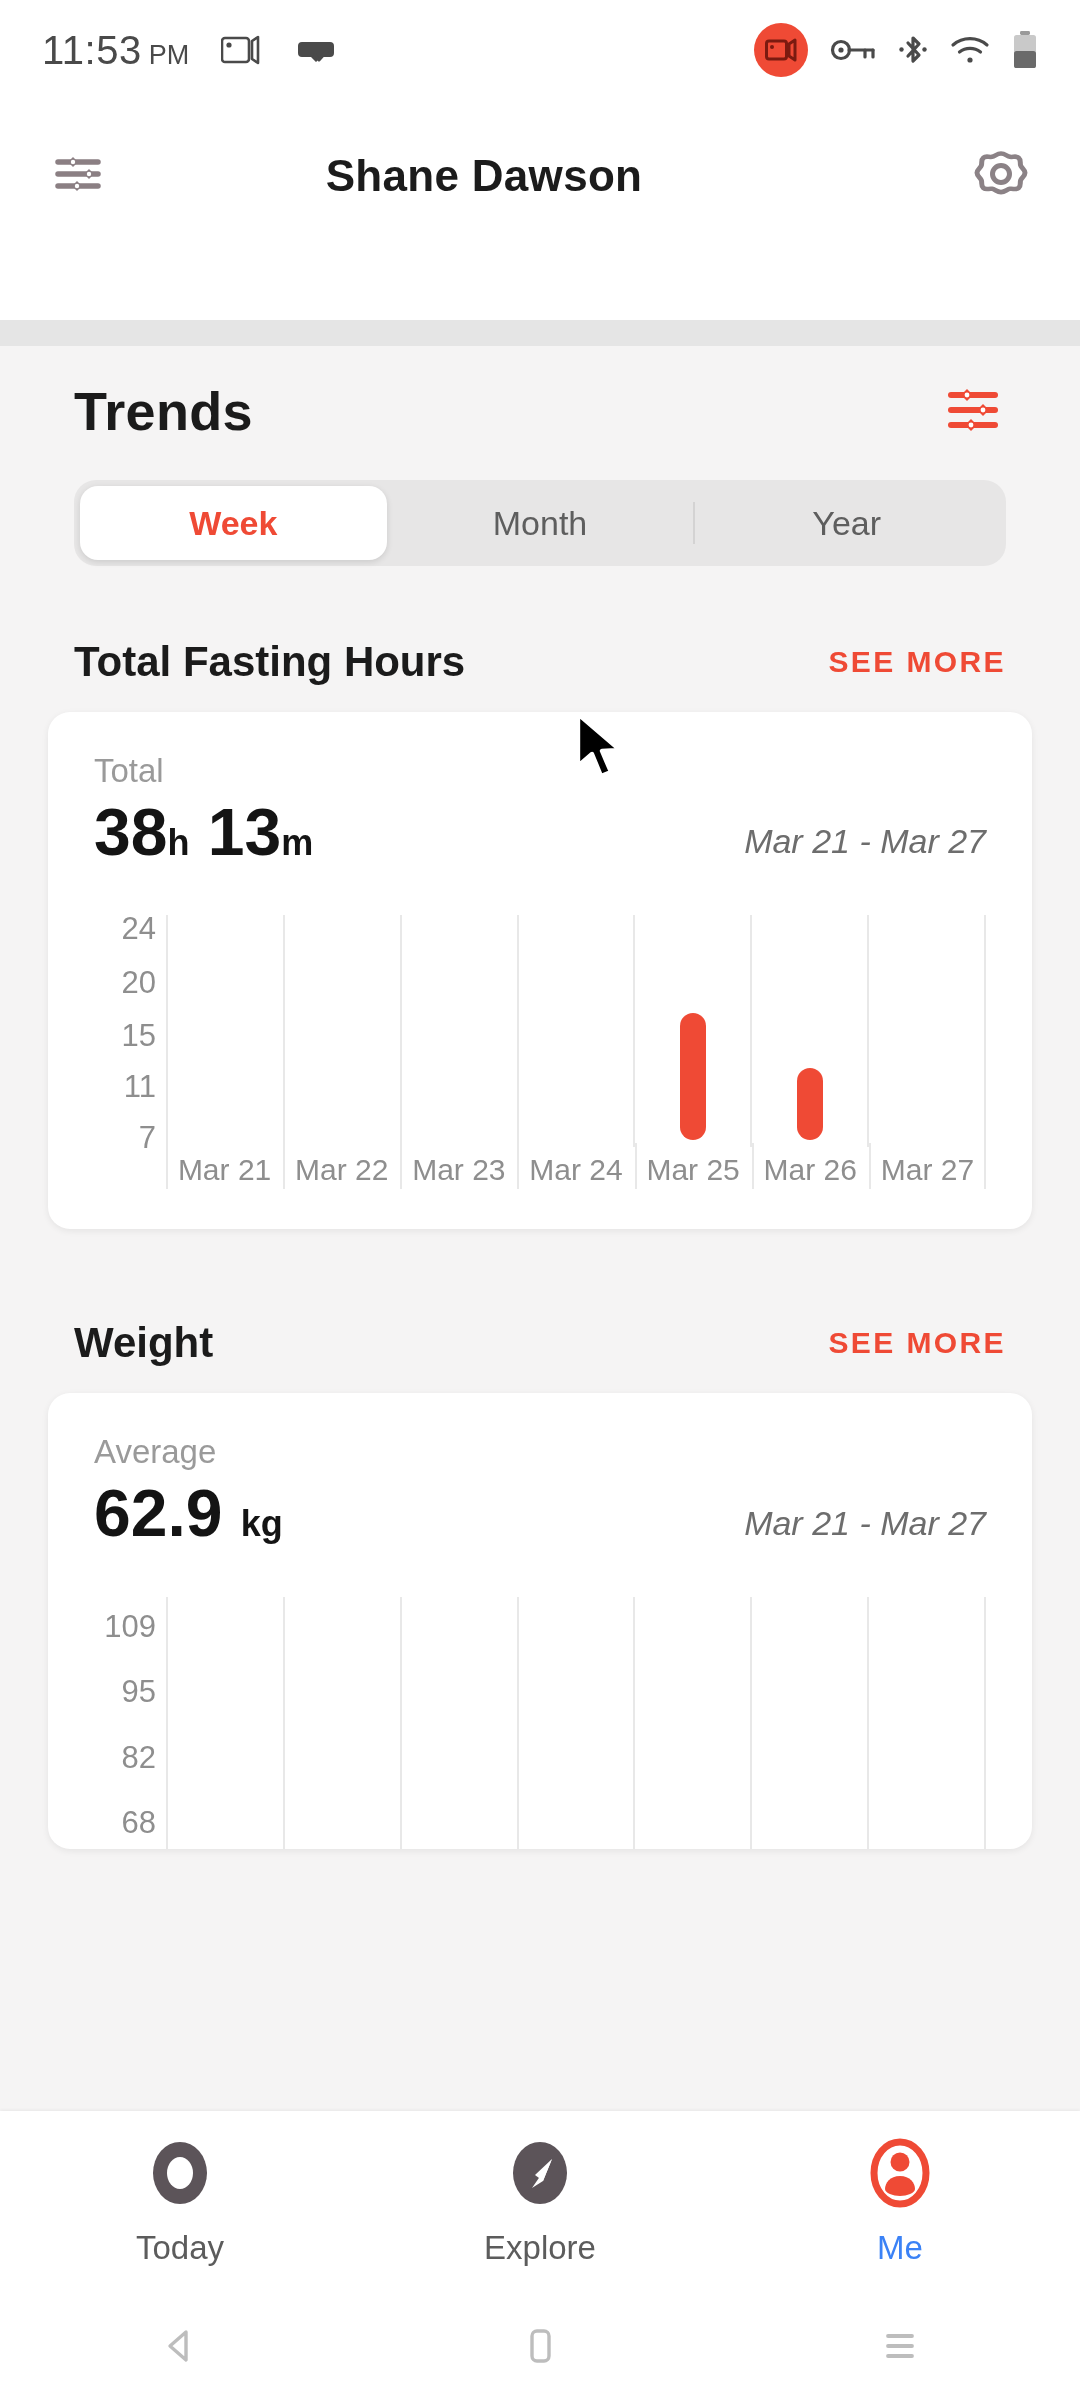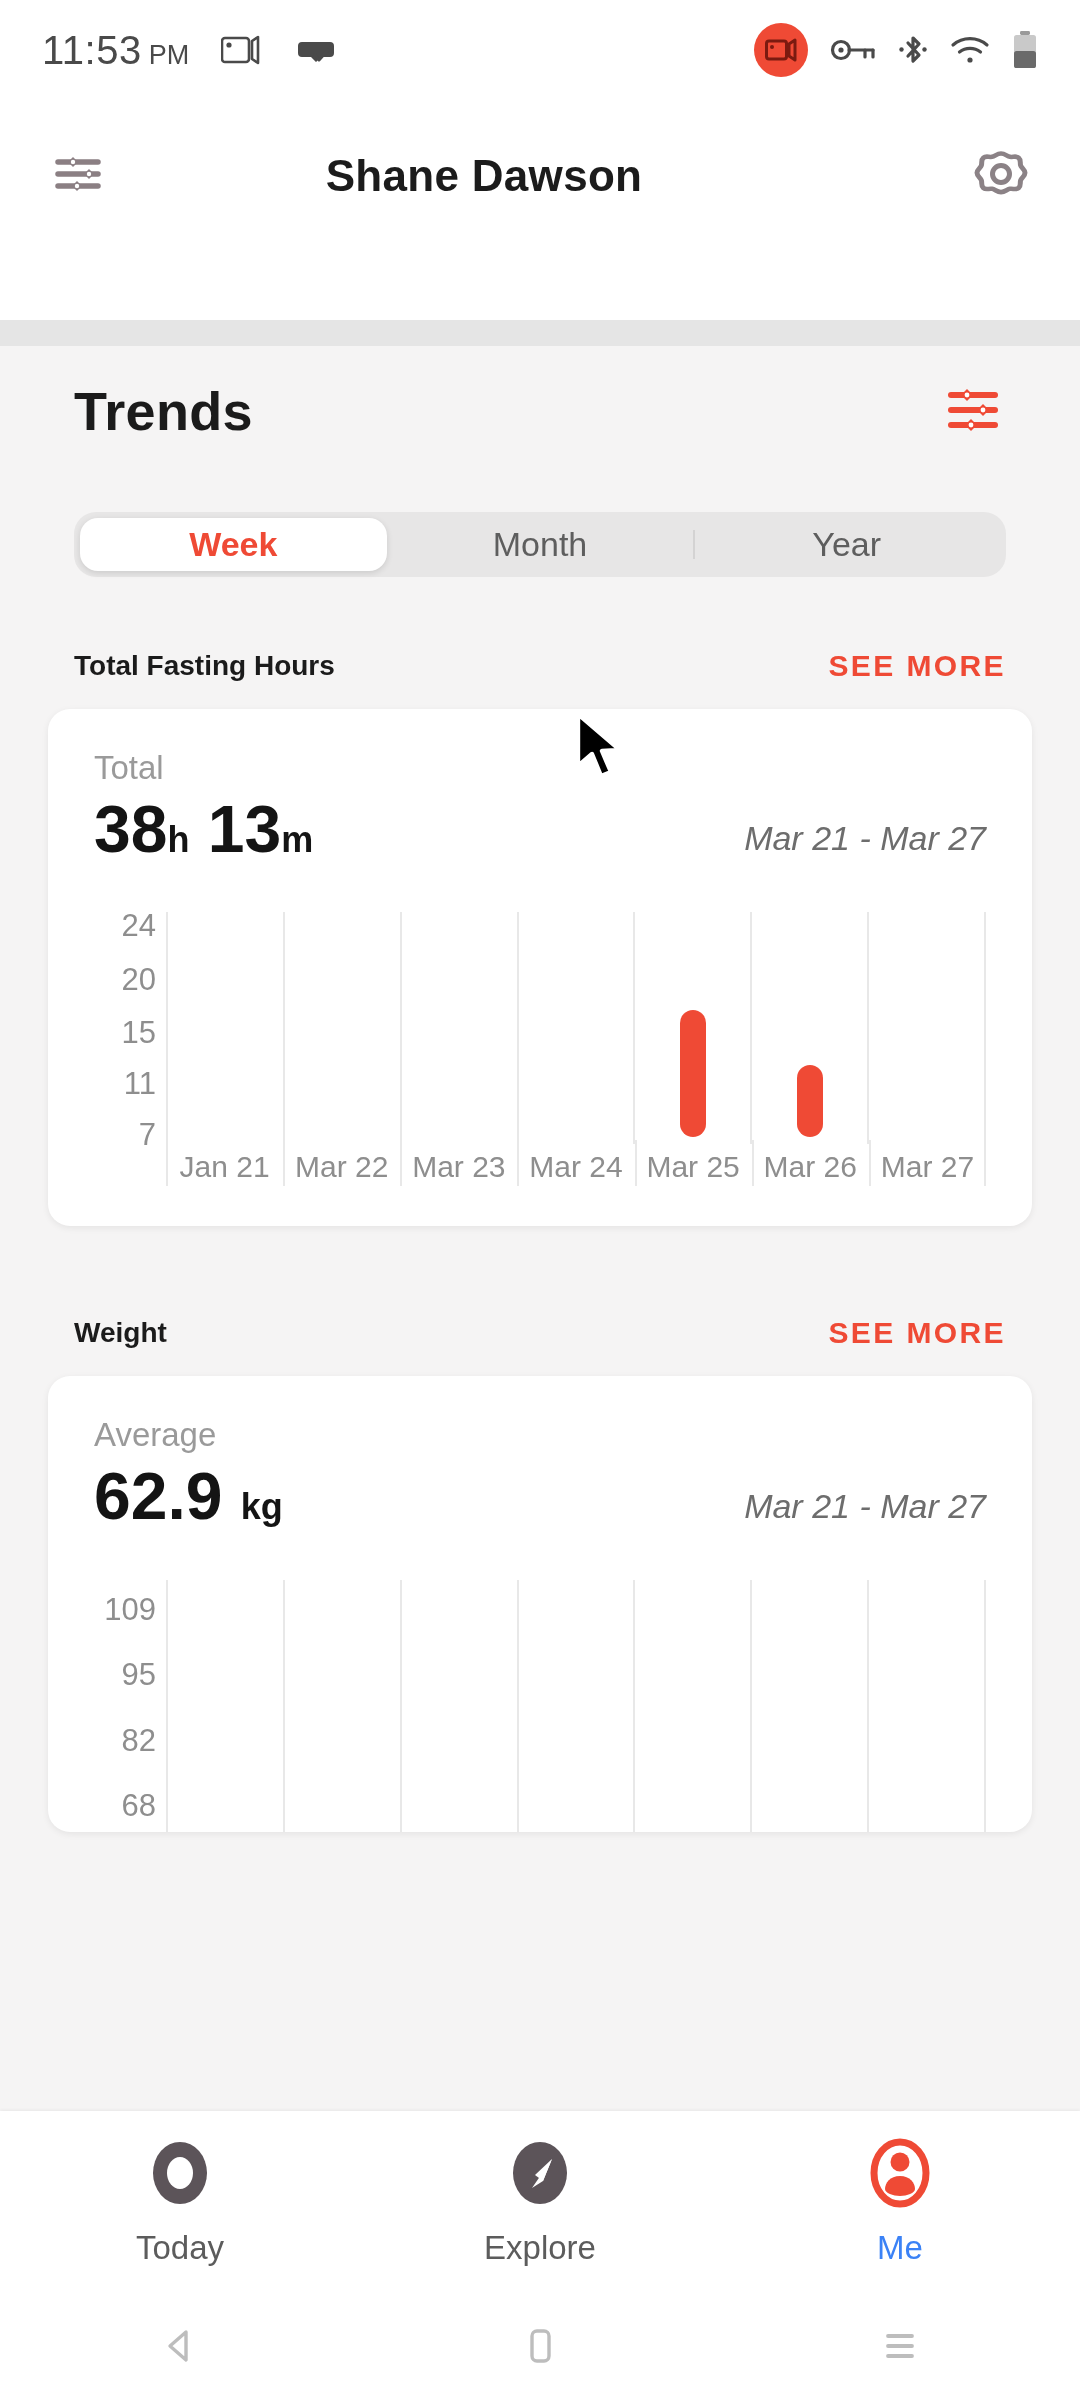--- a/index.html
+++ b/index.html
@@ -58,21 +58,21 @@
   }
 
   .trends-row {
     display:flex; justify-content:space-between;
     padding:34px 74px 0 74px;
   }
   .trends-title { font-size:54px; font-weight:bold; color:#1b1b1b; letter-spacing:0.3px; }
 
   
   .segment {
-    margin:68px 74px 0 74px; height:65px; background:#e7e6e6;
+    margin:36px 74px 0 74px; height:86px; background:#e7e6e6;
     border-radius:22px; display:flex; align-items:center; padding:6px;
     position:relative;
   }
   .seg-item {
     flex:1; height:100%; display:flex; align-items:center; justify-content:center;
     font-size:34px; color:#5e5e5e; border-radius:18px; cursor:pointer;
     position:relative;
   }
   .seg-item.active {
     background:#ffffff; color:#ef4a35; font-weight:bold;
@@ -81,21 +81,21 @@
   .seg-item.divided::before {
     content:""; position:absolute; left:0; top:22%; height:56%;
     width:2px; background:#d4d3d3;
   }
 
   
   .sec-head {
     display:flex; align-items:center; justify-content:space-between;
     padding:0 74px; margin-top:72px;
   }
-  .sec-title { font-size:28px; font-weight:bold; color:#1b1b1b; }
+  .sec-title { font-size:42px; font-weight:bold; color:#1b1b1b; }
   .see-more {
     font-size:30px; font-weight:bold; color:#ef4a35;
     letter-spacing:2.4px; cursor:pointer;
   }
 
   
   .card {
     margin:26px 48px 0 48px; background:#ffffff; border-radius:22px;
     box-shadow:0 2px 7px rgba(0,0,0,0.07); padding:40px 46px 34px 46px;
   }
@@ -337,21 +337,21 @@
             </div>
             <div class="col">
               <div class="bar" style="bottom:3%; height:31%;"></div>
             </div>
             <div class="col"></div>
           </div>
         </div>
         <div class="x-axis">
           <div class="x-spacer"></div>
           <div class="x-labels">
-            <div class="x-label">Jan 21</div>
+            <div class="x-label">Mar 21</div>
             <div class="x-label">Mar 22</div>
             <div class="x-label">Mar 23</div>
             <div class="x-label">Mar 24</div>
             <div class="x-label">Mar 25</div>
             <div class="x-label">Mar 26</div>
             <div class="x-label">Mar 27</div>
           </div>
         </div>
       </div>
     </div>

